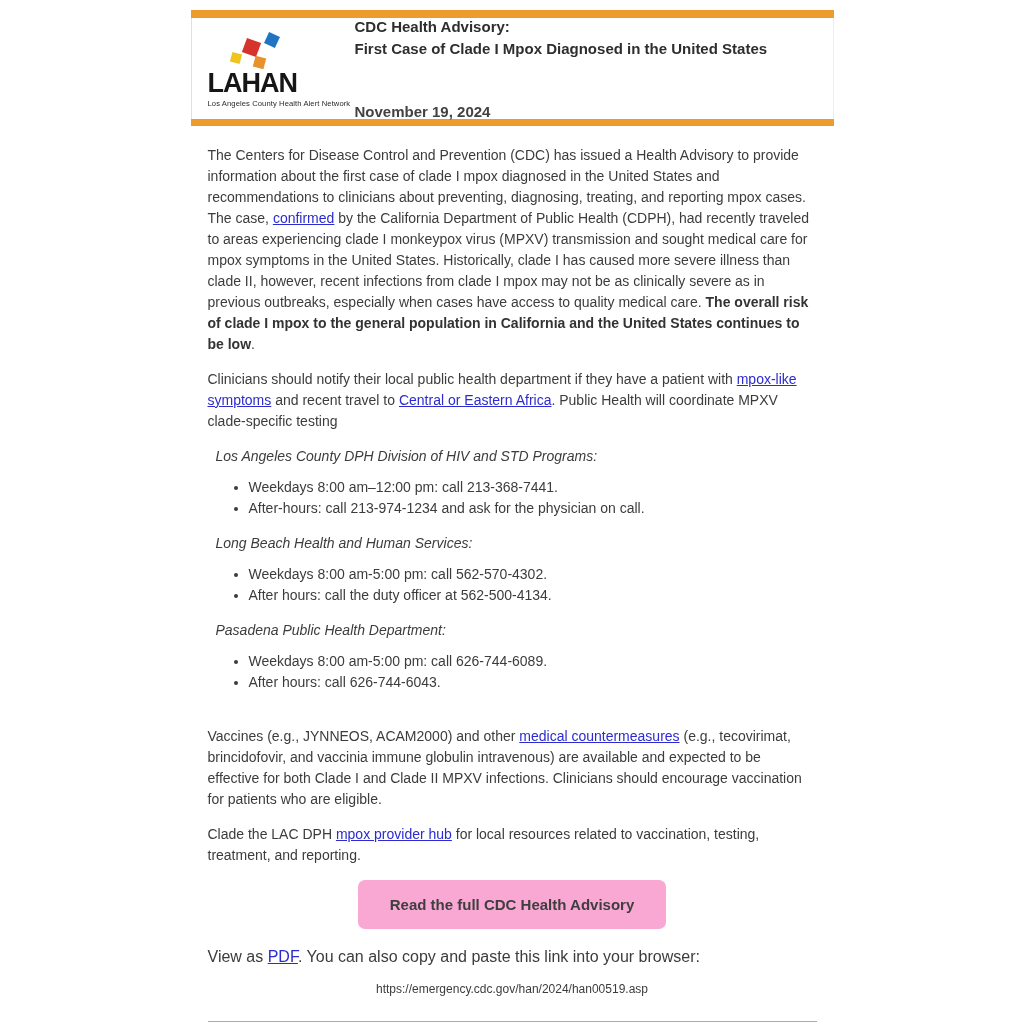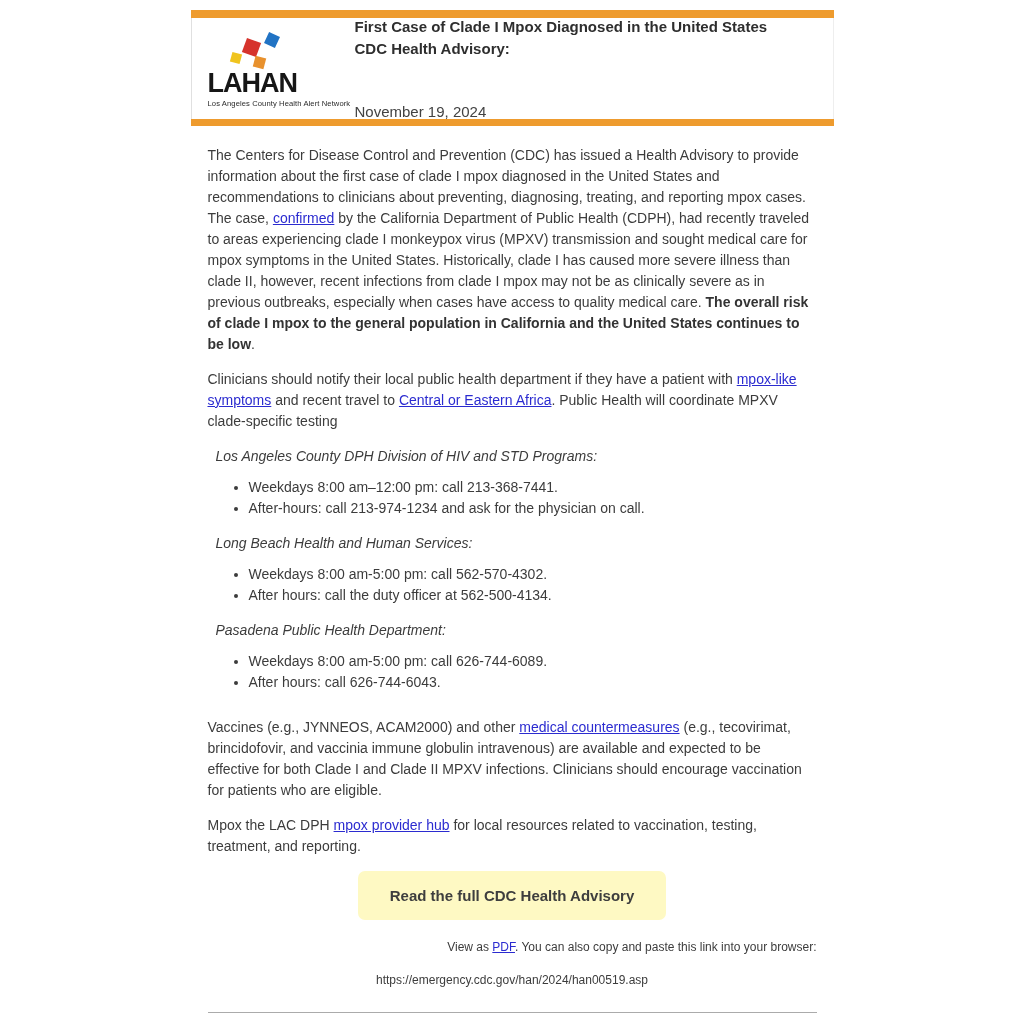--- a/index.html
+++ b/index.html
@@ -29,45 +29,45 @@
   .diamond.yellow { left: 23px; top: 21px; width: 10px; height: 10px; background: #F0C41F; transform: rotate(15deg); }
   .diamond.orange { left: 46px; top: 25px; width: 11px; height: 11px; background: #E8912D; transform: rotate(15deg); }
   .logo-name {
     font-size: 27px; font-weight: bold; color: #161616;
     line-height: 30px; letter-spacing: -1px;
   }
   .logo-tagline { font-size: 7.6px; color: #2a2a2a; white-space: nowrap; letter-spacing: 0.1px; margin-top: 1px; }
 
   .title-block { font-size: 15px; line-height: 22px; color: #2e2e2e; }
   .title-line { font-weight: bold; }
-  .date-line { font-weight: normal; color: #424242; margin-top: 41px; }
+  .date-line { font-weight: bold; color: #424242; margin-top: 41px; }
 
   article { padding: 19px 17px 0 17px; font-size: 14px; line-height: 21px; }
   article p { margin: 0 0 14px 0; }
   article p.section-label { font-style: italic; margin: 14px 0 10px 8px; }
-  article p.mt-lg { margin-top: 24px; }
+  article p.mt-lg { margin-top: 33px; }
   article ul { margin: 0 0 14px 0; padding-left: 41px; }
   article li { line-height: 21px; }
   article strong { color: #333333; }
   a { color: #2B2BD0; }
 
   .btn-row { text-align: center; margin: 10px 0 18px 0; }
   .btn {
     display: inline-block;
-    background: #fef9c3;
+    background: #f9a8d4;
     color: #3e3e3e;
     font-weight: bold;
     font-size: 15px;
     padding: 14px 32px;
     border-radius: 7px;
     text-decoration: none;
     cursor: pointer;
   }
 
-  .view-as { text-align: right; font-size: 12px; line-height: 19px; color: #3c3c3c; }
+  .view-as { text-align: left; font-size: 16px; line-height: 19px; color: #3c3c3c; }
   .view-as a { color: #2B2BD0; }
   .link-url { text-align: center; font-size: 12px; line-height: 19px; color: #3c3c3c; }
 
   .divider { border: none; border-top: 1px solid #ababab; margin: 22px 0 0 0; }
 </style>
 </head>
 <body>
 
 <div class="email">
 
@@ -78,22 +78,22 @@
       <div class="logo-marks">
         <span class="diamond red"></span>
         <span class="diamond blue"></span>
         <span class="diamond yellow"></span>
         <span class="diamond orange"></span>
       </div>
       <div class="logo-name">LAHAN</div>
       <div class="logo-tagline">Los Angeles County Health Alert Network</div>
     </div>
     <div class="title-block">
+      <div class="title-line">CDC Health Advisory:</div>
       <div class="title-line">First Case of Clade I Mpox Diagnosed in the United States</div>
-      <div class="title-line">CDC Health Advisory:</div>
       <div class="date-line">November 19, 2024</div>
     </div>
   </div>
 
   <div class="header-rule"></div>
 
   <article>
     <div>
         <p><span>The Centers for Disease Control and Prevention (CDC) has issued a Health Advisory to provide information about the first case of clade I mpox diagnosed in the United States and recommendations to clinicians about preventing, diagnosing, treating, and reporting mpox cases. The case, </span><a href="#">confirmed</a><span> by the California Department of Public Health (CDPH), had recently traveled to areas experiencing clade I monkeypox virus (MPXV) transmission and sought medical care for mpox symptoms in the United States. Historically, clade I has caused more severe illness than clade II, however, recent infections from clade I mpox may not be as clinically severe as in previous outbreaks, especially when cases have access to quality medical care. </span><strong>The overall risk of clade I mpox to the general population in California and the United States continues to be low</strong><span>.</span></p>
         <p><span>Clinicians should notify their local public health department if they have a patient with </span><a href="#">mpox-like symptoms</a><span> and recent travel to </span><a href="#">Central or Eastern Africa</a><span>. Public Health will coordinate MPXV clade-specific testing</span></p>
@@ -106,21 +106,21 @@
         <ul>
           <li><span>Weekdays 8:00 am-5:00 pm: call 562-570-4302.</span></li>
           <li><span>After hours: call the duty officer at 562-500-4134.</span></li>
         </ul>
         <p class="section-label"><span>Pasadena Public Health Department:</span></p>
         <ul>
           <li><span>Weekdays 8:00 am-5:00 pm: call 626-744-6089.</span></li>
           <li><span>After hours: call 626-744-6043.</span></li>
         </ul>
         <p class="mt-lg"><span>Vaccines (e.g., JYNNEOS, ACAM2000) and other </span><a href="#">medical countermeasures</a><span> (e.g., tecovirimat, brincidofovir, and vaccinia immune globulin intravenous) are available and expected to be effective for both Clade I and Clade II MPXV infections. Clinicians should encourage vaccination for patients who are eligible.</span></p>
-        <p><span>Mpox the LAC DPH </span><a href="#">mpox provider hub</a><span> for local resources related to vaccination, testing, treatment, and reporting.</span></p>
+        <p><span>Clade the LAC DPH </span><a href="#">mpox provider hub</a><span> for local resources related to vaccination, testing, treatment, and reporting.</span></p>
       </div>
 
     <div class="btn-row">
       <a class="btn" href="#">Read the full CDC Health Advisory</a>
     </div>
 
     <p class="view-as"><span>View as </span><a href="#">PDF</a><span>. You can also copy and paste this link into your browser:</span></p>
     <p class="link-url">https://emergency.cdc.gov/han/2024/han00519.asp</p>
 
     <hr class="divider">

